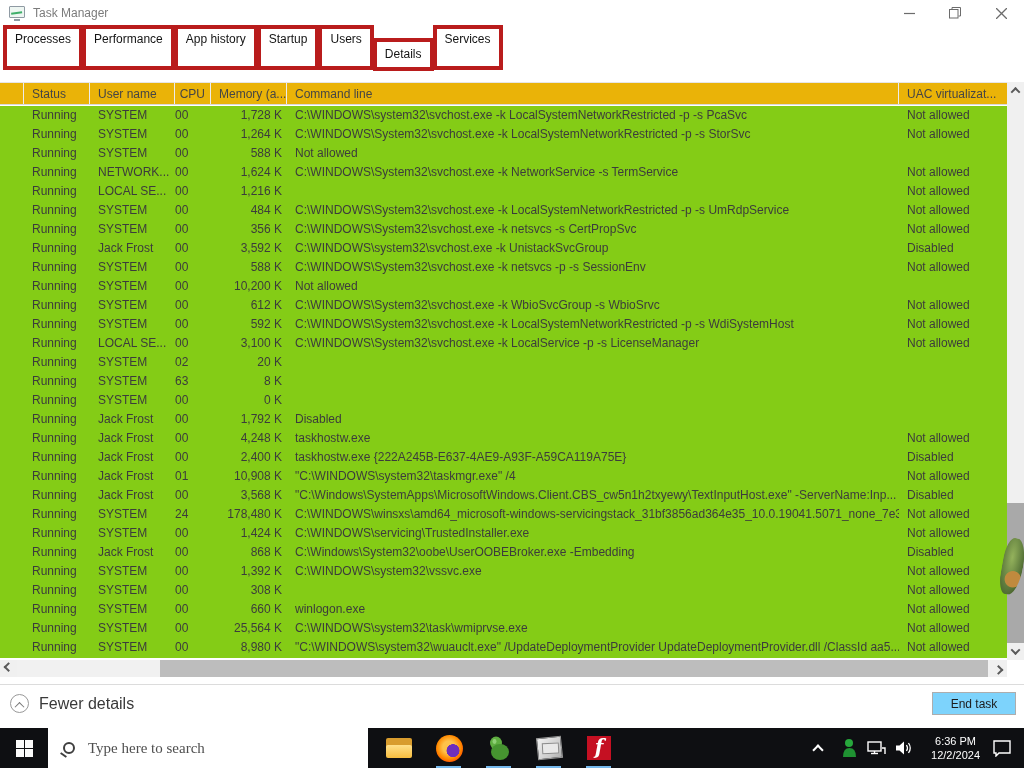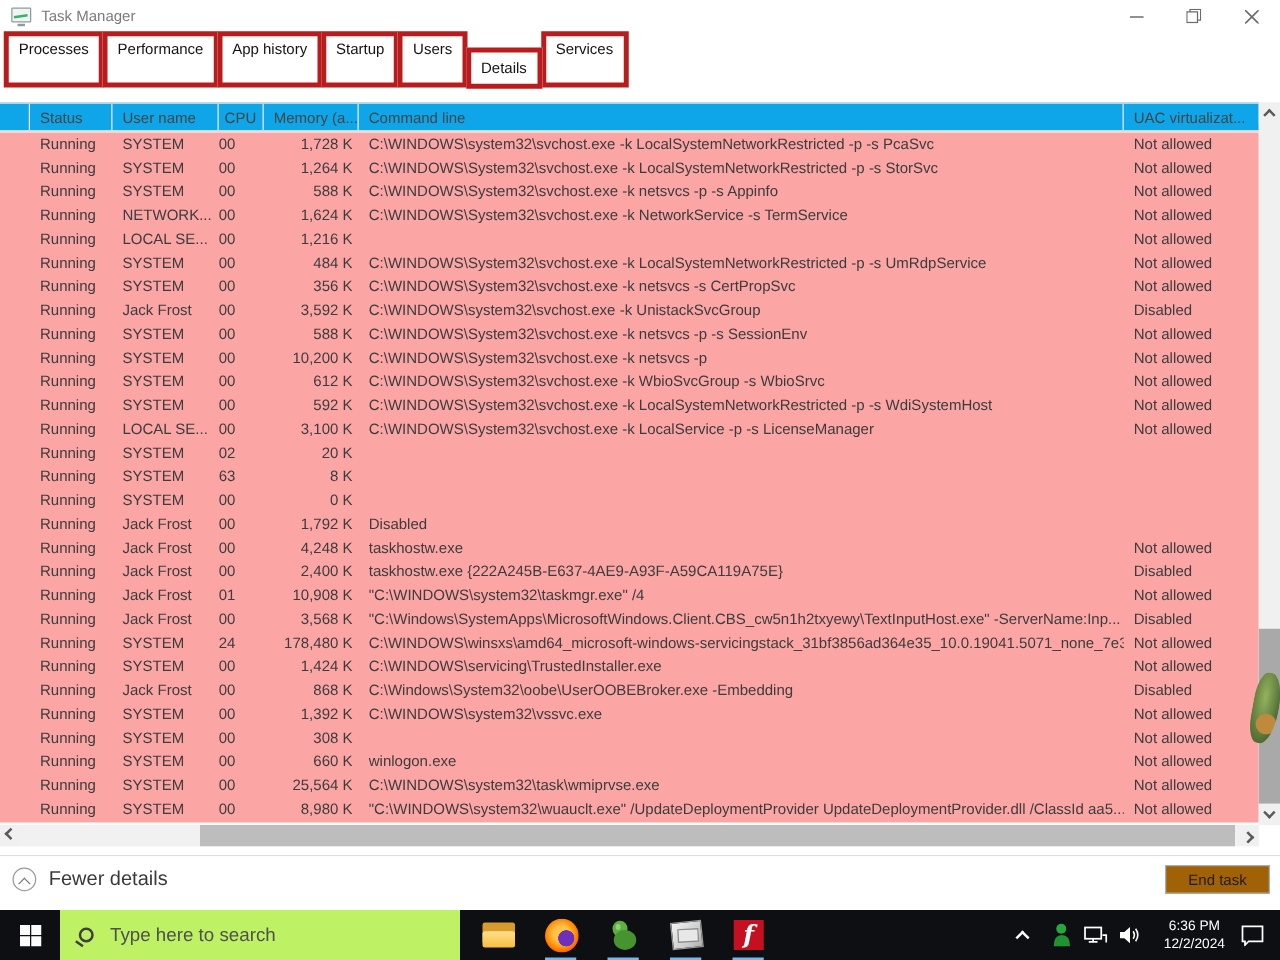--- a/index.html
+++ b/index.html
@@ -19,32 +19,32 @@
   
   .menubar { position:absolute; top:26px; left:0; height:19px; display:flex; align-items:flex-start; padding-left:8px; }
   .menu-item { font-size:12px; color:#2b2b2b; margin-right:22px; }
 
   
   .tabbar { position:absolute; top:45px; left:3px; height:25px; display:flex; align-items:flex-end; }
   .tab { border:4px solid #b91c1c; background:#fff; font-size:12px; color:#141414; padding:3px 8px 20px; margin-right:-1px; white-space:nowrap; }
   .tab.active { padding-top:5px; padding-bottom:6px; position:relative; z-index:2; margin-bottom:-1px; }
 
   
-  .thead { position:absolute; top:82px; left:0; width:1007px; height:23px; border-top:1px solid #e6e6e6; border-bottom:1px solid #d9d9d9; display:flex; background:#0ea5e9; }
+  .thead { position:absolute; top:82px; left:0; width:1007px; height:23px; border-top:1px solid #e6e6e6; border-bottom:1px solid #d9d9d9; display:flex; background:#eab308; }
   .th { display:flex; align-items:center; padding-left:8px; border-right:1px solid #ececec; font-size:12px; color:#454545; white-space:nowrap; overflow:hidden; }
   .col-gutter { width:24px; }
   .col-status { width:66px; }
   .col-user   { width:85px; }
   .col-cpu    { width:36px; }
   .col-mem    { width:76px; }
   .col-cmd    { width:612px; }
   .col-uac    { flex:1; border-right:none; }
   .th.col-cpu { justify-content:flex-end; padding-right:5px; padding-left:0; }
 
-  .tbody { position:absolute; top:106px; left:0; width:1007px; height:552px; overflow:hidden; background:#fca5a5; }
+  .tbody { position:absolute; top:106px; left:0; width:1007px; height:552px; overflow:hidden; background:#84cc16; }
   .tr { display:flex; height:19px; }
   .td { font-size:12px; color:#3c3c3c; line-height:19px; padding-left:8px; white-space:nowrap; overflow:hidden; }
   .td.col-cpu { text-align:left; padding-left:0; padding-right:8px; }
   .td.col-mem { text-align:right; padding-left:0; padding-right:5px; }
 
   
   .vscroll { position:absolute; top:82px; left:1007px; width:17px; height:578px; background:#f0f0f0; }
   .sb-btn { position:absolute; left:0; width:17px; height:17px; display:flex; align-items:center; justify-content:center; background:#f0f0f0; }
   .vscroll .up { top:0; } .vscroll .down { bottom:0; }
   .vthumb { position:absolute; top:421px; left:0; width:17px; height:140px; background:#a9a9a9; }
@@ -61,28 +61,28 @@
   .artifact { position:absolute; left:1002px; top:538px; width:21px; height:57px; border-radius:46% 54% 58% 42%; transform:rotate(10deg);
     background: radial-gradient(circle at 62% 72%, #c08a3e 0 18%, transparent 20%), radial-gradient(ellipse at 42% 34%, #94b25c, #5d7a3c 58%, #39511f 95%); }
 
   
   .footer-sep { position:absolute; top:684px; left:0; width:1024px; height:1px; background:#dcdcdc; }
   .footer { position:absolute; top:685px; left:0; width:1024px; height:43px; background:#fff; }
   .fewer { position:absolute; left:10px; top:9px; display:flex; align-items:center; }
   .fewer-circle { width:19px; height:19px; border:1px solid #999; border-radius:50%; position:relative; }
   .fewer-circle .chev { position:absolute; left:5px; top:7px; border-color:#777; border-width:1.5px; }
   .fewer-label { margin-left:10px; font-size:16px; color:#3a3a3a; }
-  .end-task { position:absolute; left:932px; top:7px; width:84px; height:23px; background:#a16207; border:1px solid #adadad; font-size:12px; color:#1c1c1c; display:flex; align-items:center; justify-content:center; }
+  .end-task { position:absolute; left:932px; top:7px; width:84px; height:23px; background:#7dd3fc; border:1px solid #adadad; font-size:12px; color:#1c1c1c; display:flex; align-items:center; justify-content:center; }
 
   
   .taskbar { position:absolute; top:728px; left:0; width:1024px; height:40px; background:#0e0f12; display:flex; align-items:stretch; }
   .start { width:48px; display:flex; align-items:center; justify-content:center; }
   .winlogo { width:17px; height:17px; display:grid; grid-template-columns:8px 8px; grid-template-rows:8px 8px; gap:1px; }
   .winlogo div { background:#fbfbfb; }
-  .searchbox { width:320px; background:#bef264; display:flex; align-items:center; }
+  .searchbox { width:320px; background:#ffffff; display:flex; align-items:center;font-family:Liberation Serif, serif; }
   .mag { width:12px; height:12px; border:2px solid #3f3f3f; border-radius:50%; position:relative; margin-left:15px; flex:none; }
   .mag::after { content:""; position:absolute; left:-5px; top:10px; width:7px; height:2px; background:#3f3f3f; transform:rotate(35deg); }
   .search-text { margin-left:13px; font-size:15px; color:#4f4f4f; }
   .task-icons { display:flex; margin-left:6px; }
   .slot { width:50px; position:relative; display:flex; align-items:center; justify-content:center; }
   .underline { position:absolute; bottom:0; left:12px; width:25px; height:2px; background:#76b9ed; }
 
   .icon-folder { width:26px; height:20px; position:relative; }
   .icon-folder .back { position:absolute; top:0; left:0; width:26px; height:17px; background:#d89c2e; border-radius:2px; }
   .icon-folder .front { position:absolute; bottom:0; left:0; width:26px; height:13px; background:linear-gradient(#ffe08a,#f7bd3e); border-radius:2px 2px 2px 2px; }
@@ -177,21 +177,20 @@
     <div class="td col-cmd">C:\WINDOWS\System32\svchost.exe -k LocalSystemNetworkRestricted -p -s StorSvc</div>
     <div class="td col-uac">Not allowed</div>
   </div>
 
   <div class="tr">
     <div class="td col-gutter"></div>
     <div class="td col-status">Running</div>
     <div class="td col-user">SYSTEM</div>
     <div class="td col-cpu">00</div>
     <div class="td col-mem">588 K</div>
-    <div class="td col-cmd">C:\WINDOWS\System32\svchost.exe -k netsvcs -p -s Appinfo</div>
     <div class="td col-uac">Not allowed</div>
   </div>
 
   <div class="tr">
     <div class="td col-gutter"></div>
     <div class="td col-status">Running</div>
     <div class="td col-user">NETWORK...</div>
     <div class="td col-cpu">00</div>
     <div class="td col-mem">1,624 K</div>
     <div class="td col-cmd">C:\WINDOWS\System32\svchost.exe -k NetworkService -s TermService</div>
@@ -247,21 +246,20 @@
     <div class="td col-cmd">C:\WINDOWS\System32\svchost.exe -k netsvcs -p -s SessionEnv</div>
     <div class="td col-uac">Not allowed</div>
   </div>
 
   <div class="tr">
     <div class="td col-gutter"></div>
     <div class="td col-status">Running</div>
     <div class="td col-user">SYSTEM</div>
     <div class="td col-cpu">00</div>
     <div class="td col-mem">10,200 K</div>
-    <div class="td col-cmd">C:\WINDOWS\System32\svchost.exe -k netsvcs -p</div>
     <div class="td col-uac">Not allowed</div>
   </div>
 
   <div class="tr">
     <div class="td col-gutter"></div>
     <div class="td col-status">Running</div>
     <div class="td col-user">SYSTEM</div>
     <div class="td col-cpu">00</div>
     <div class="td col-mem">612 K</div>
     <div class="td col-cmd">C:\WINDOWS\System32\svchost.exe -k WbioSvcGroup -s WbioSrvc</div>

